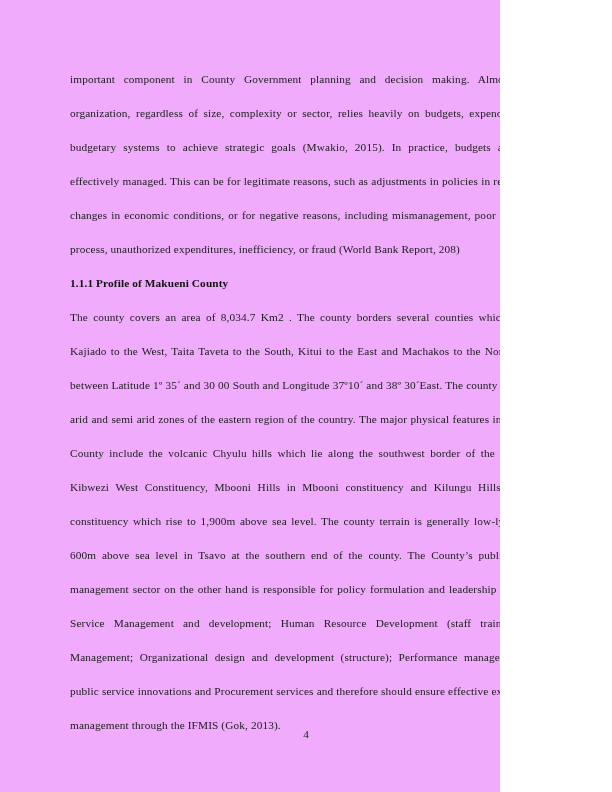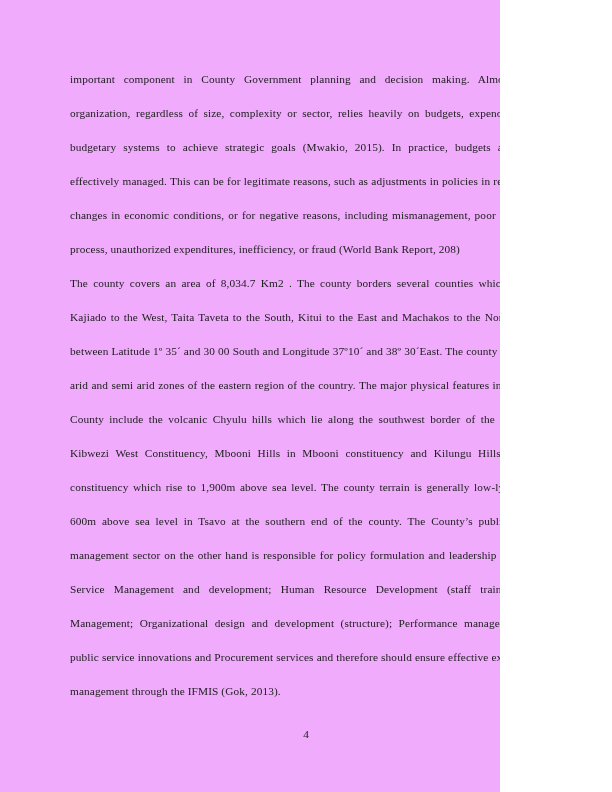--- a/index.html
+++ b/index.html
@@ -62,20 +62,21 @@
 </style>
 </head>
 <body>
 
 <div class="page">
 
   <div class="content">
 
     <p class="para">important component in County Government planning and decision making. Almost every organization, regardless of size, complexity or sector, relies heavily on budgets, expenditure and budgetary systems to achieve strategic goals (Mwakio, 2015). In practice, budgets are rarely effectively managed. This can be for legitimate reasons, such as adjustments in policies in response to changes in economic conditions, or for negative reasons, including mismanagement, poor budgetary process, unauthorized expenditures, inefficiency, or fraud (World Bank Report, 208)</p>
 
+    <h3 class="heading">1.1.1 Profile of Makueni County</h3>
 
     <p class="para">The county covers an area of 8,034.7 Km2 . The county borders several counties which include Kajiado to the West, Taita Taveta to the South, Kitui to the East and Machakos to the North. It lies between Latitude 1º 35´ and 30 00 South and Longitude 37º10´ and 38º 30´East. The county lies in the arid and semi arid zones of the eastern region of the country. The major physical features in Makueni County include the volcanic Chyulu hills which lie along the southwest border of the county in Kibwezi West Constituency, Mbooni Hills in Mbooni constituency and Kilungu Hills in Kaiti constituency which rise to 1,900m above sea level. The county terrain is generally low-lying from 600m above sea level in Tsavo at the southern end of the county. The County’s public service management sector on the other hand is responsible for policy formulation and leadership in: Public Service Management and development; Human Resource Development (staff training) and Management; Organizational design and development (structure); Performance management and public service innovations and Procurement services and therefore should ensure effective expenditure management through the IFMIS (Gok, 2013).</p>
 
   </div>
 
   <div class="page-number">4</div>
 
 </div>
 
 </body></html>

